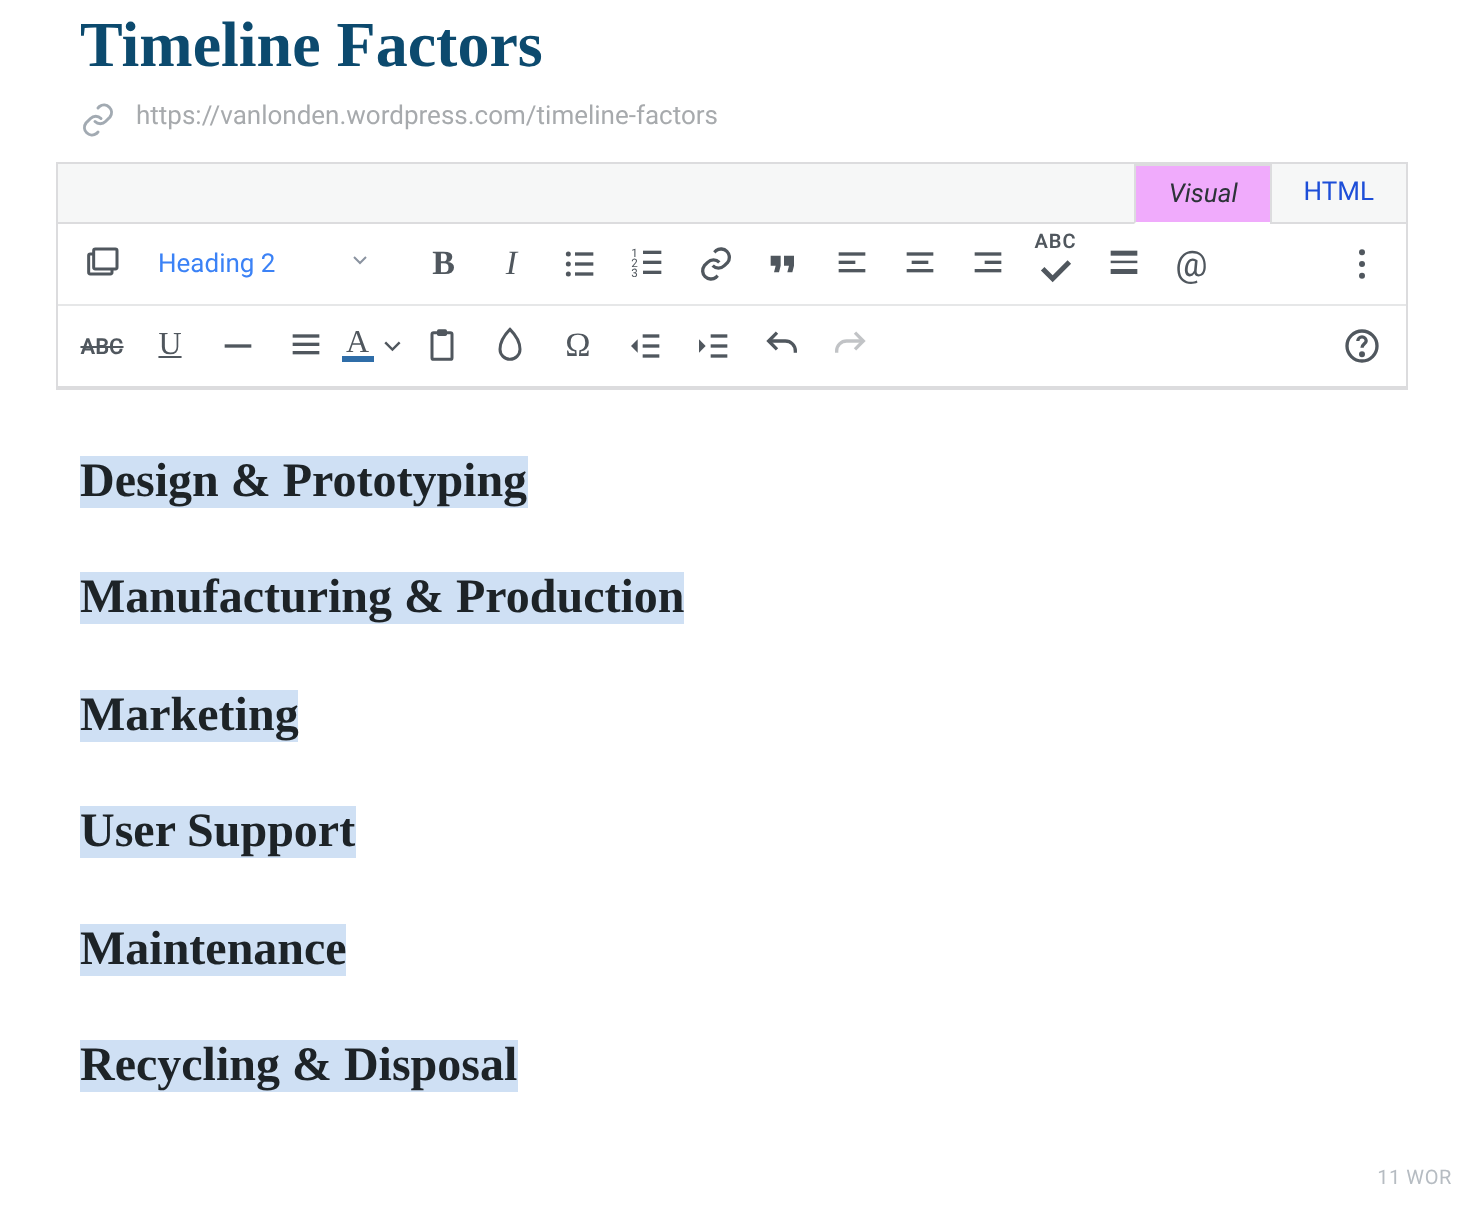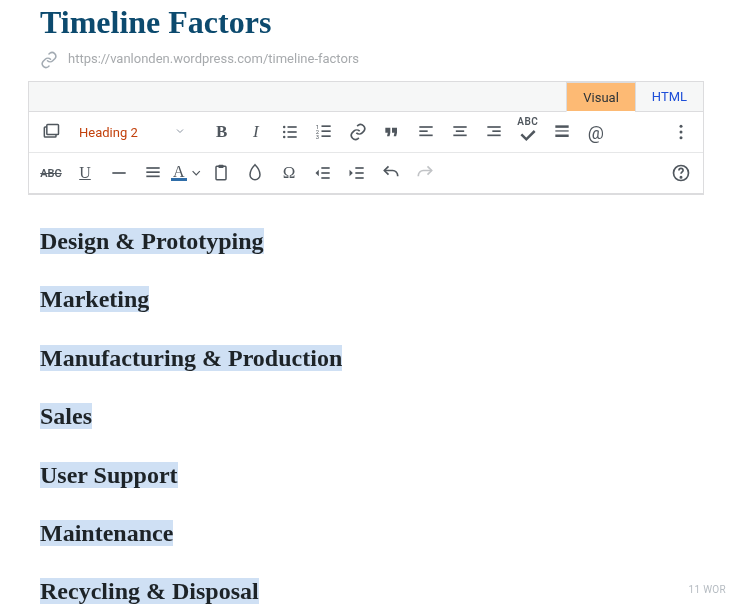--- a/index.html
+++ b/index.html
@@ -47,26 +47,27 @@
   .tab {
     padding: 6px 16px 0 16px;
     font-size: 13px;
     color: #50575e;
     border-left: 1px solid #dcdcde;
     cursor: pointer;
     height: 30px;
     line-height: 18px;
   }
   .tab.active {
-    background: #fdba74;
+    background: #f0abfc;
     border-top: 1px solid #dcdcde;
     border-bottom: 1px solid #fff;
     margin-bottom: -1px;
     color: #2c3338;
     position: relative;
+    font-style: italic;
   }
   .tab.html {
     border-right: none;
     color: #1d4ed8;
   }
   .toolbar {
     display: flex;
     align-items: center;
     padding: 4px 6px;
     gap: 2px;
@@ -82,21 +83,21 @@
     cursor: pointer;
     font-size: 16px;
     border-radius: 2px;
   }
   .tbtn svg { width: 20px; height: 20px; display:block; }
   .format-select {
     display: flex; align-items: center;
     gap: 36px;
     padding: 0 10px;
     height: 32px;
-    color: #c2410c;
+    color: #3b82f6;
     font-size: 13px;
     cursor: pointer;
     margin-right: 8px;
     min-width: 110px;
     justify-content: space-between;
   }
   .format-select .chev { color: #8a93a0; }
   .spacer { flex: 1; }
   .toolbar .kebab { margin-left: auto; }
   .content-area {
@@ -334,21 +335,20 @@
           <path d="M9.5 9a2.5 2.5 0 0 1 5 0c0 1.5-2.5 2-2.5 4"></path>
           <circle cx="12" cy="17" r="0.8" fill="currentColor"></circle>
         </svg>
     </div>
   </div>
 
 </div>
 
 <div class="content-area">
   <div class="h2row"><h2><span class="hl">Design &amp; Prototyping</span></h2></div>
+  <div class="h2row"><h2><span class="hl">Manufacturing &amp; Production</span></h2></div>
   <div class="h2row"><h2><span class="hl">Marketing</span></h2></div>
-  <div class="h2row"><h2><span class="hl">Manufacturing &amp; Production</span></h2></div>
-  <div class="h2row"><h2><span class="hl">Sales</span></h2></div>
   <div class="h2row"><h2><span class="hl">User Support</span></h2></div>
   <div class="h2row"><h2><span class="hl">Maintenance</span></h2></div>
   <div class="h2row"><h2><span class="hl">Recycling &amp; Disposal</span></h2></div>
 </div>
 
 <div class="wordcount">11 WOR</div>
 
 </body></html>

